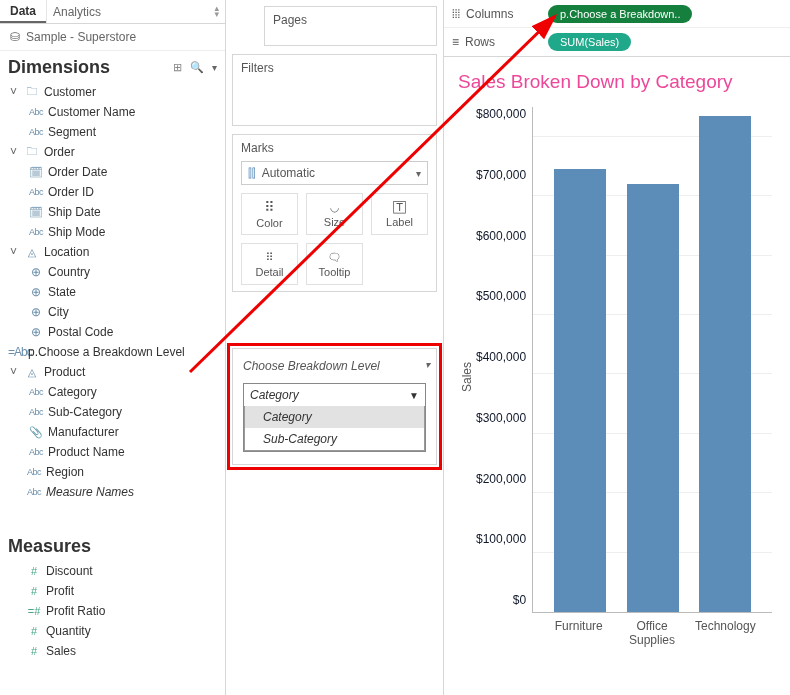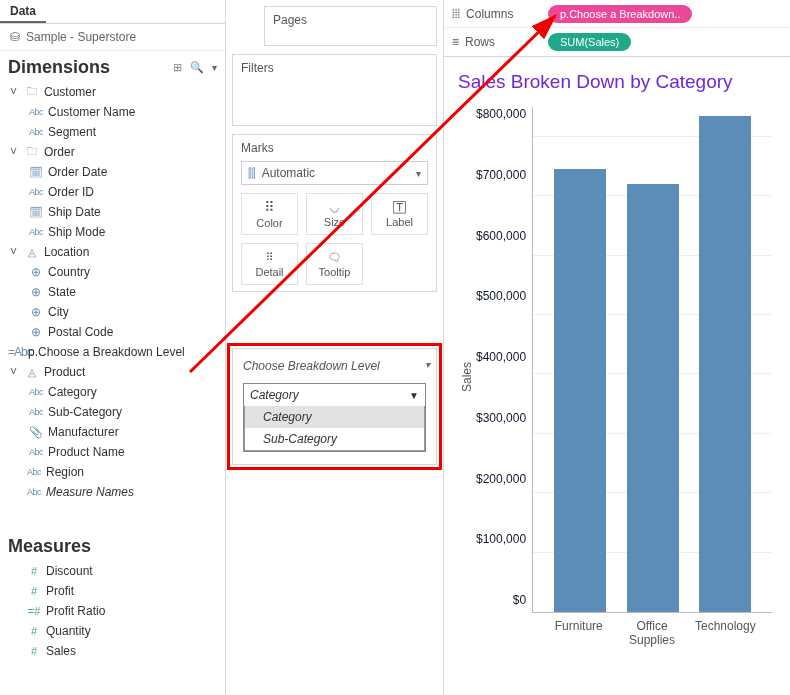--- a/index.html
+++ b/index.html
@@ -47,24 +47,24 @@
   .param-opt.hover { background:#e2e2e2; }
   .red-box { outline: 3px solid #e00; outline-offset: 2px; font-style: italic; }
 
   
   .sheet-pane { flex:1; display:flex; flex-direction:column; }
   .shelves { border-bottom: 1px solid #d6d6d6; }
   .shelf { display:flex; align-items:center; height:28px; border-bottom:1px solid #eee; gap:10px; padding:0 8px; }
   .shelf:last-child { border-bottom: none; }
   .shelf-label { width: 86px; display:flex; align-items:center; gap:6px; color:#555; }
   .pill { border-radius: 12px; padding: 3px 12px; font-size:11px; color:#fff; display:inline-block; }
-  .pill.blue { background:#ec4899; }
+  .pill.blue { background:#15803d; }
   .pill.green { background:#1fa88a; }
   .viz { flex:1; position:relative; padding: 14px 18px 10px 14px; }
-  .viz-title { font-size: 19px; font-weight: 300; color:#6d28d9; margin-bottom: 14px; }
+  .viz-title { font-size: 19px; font-weight: 300; color:#ec4899; margin-bottom: 14px; }
   .chart-wrap { display:flex; height: 540px; }
   .y-axis-label { writing-mode: vertical-rl; transform: rotate(180deg); text-align:center; color:#555; font-size:12px; padding: 0 2px; }
   .y-ticks { display:flex; flex-direction:column; justify-content:space-between; align-items:flex-end; padding-right:6px; color:#0f172a; font-size:12px; height: 500px;}
   .plot { flex:1; position:relative; border-left:1px solid #bbb; border-bottom:1px solid #bbb; height:500px; }
   .gridline { position:absolute; left:0; right:0; border-top:1px solid #eee; }
   .bars { position:absolute; inset:0; display:flex; align-items:flex-end; justify-content:space-around; padding: 0 10px; }
   .bar { width: 52px; background:#5b8db8; }
   .x-ticks { display:flex; justify-content:space-around; padding: 6px 10px 0 10px; color:#555; font-size:12px; }
   .x-ticks span { width:72px; text-align:center; }
 
@@ -75,20 +75,27 @@
   .caret-down::after { content:"▾"; font-size:10px; color:#666; }
 </style>
 </head>
 <body>
 
 <div class="main">
 
   <div class="data-pane">
     <div class="data-header">
       <div class="tab active">Data</div>
+      <div class="dropdown-slot">
+        <span>Analytics</span>
+        <span class="updown">
+            <span>▴</span>
+            <span>▾</span>
+          </span>
+      </div>
     </div>
     <div class="datasource">
       <span>⛁</span>
       <span>Sample - Superstore</span>
     </div>
 
     <div class="section-header">
       <b>Dimensions</b>
       <div class="section-tools">
         <span>⊞</span>

